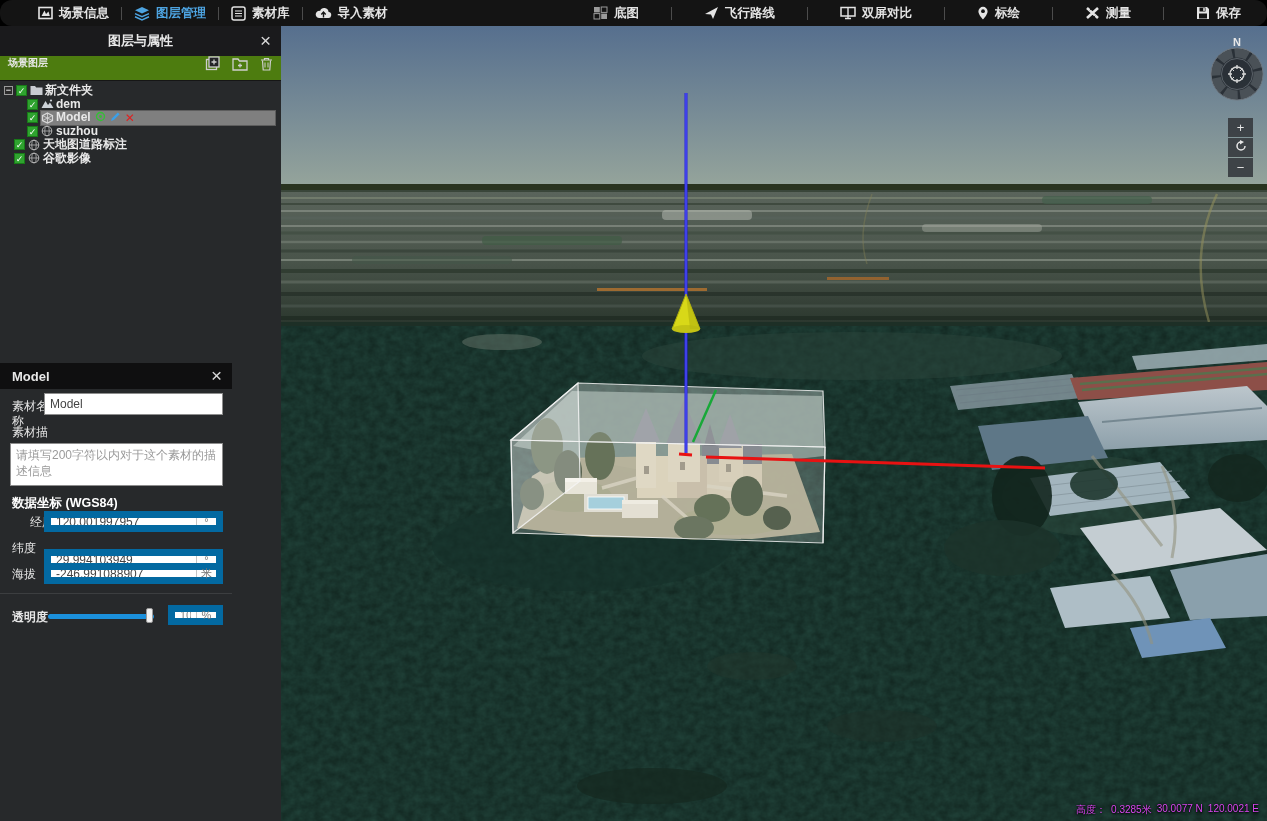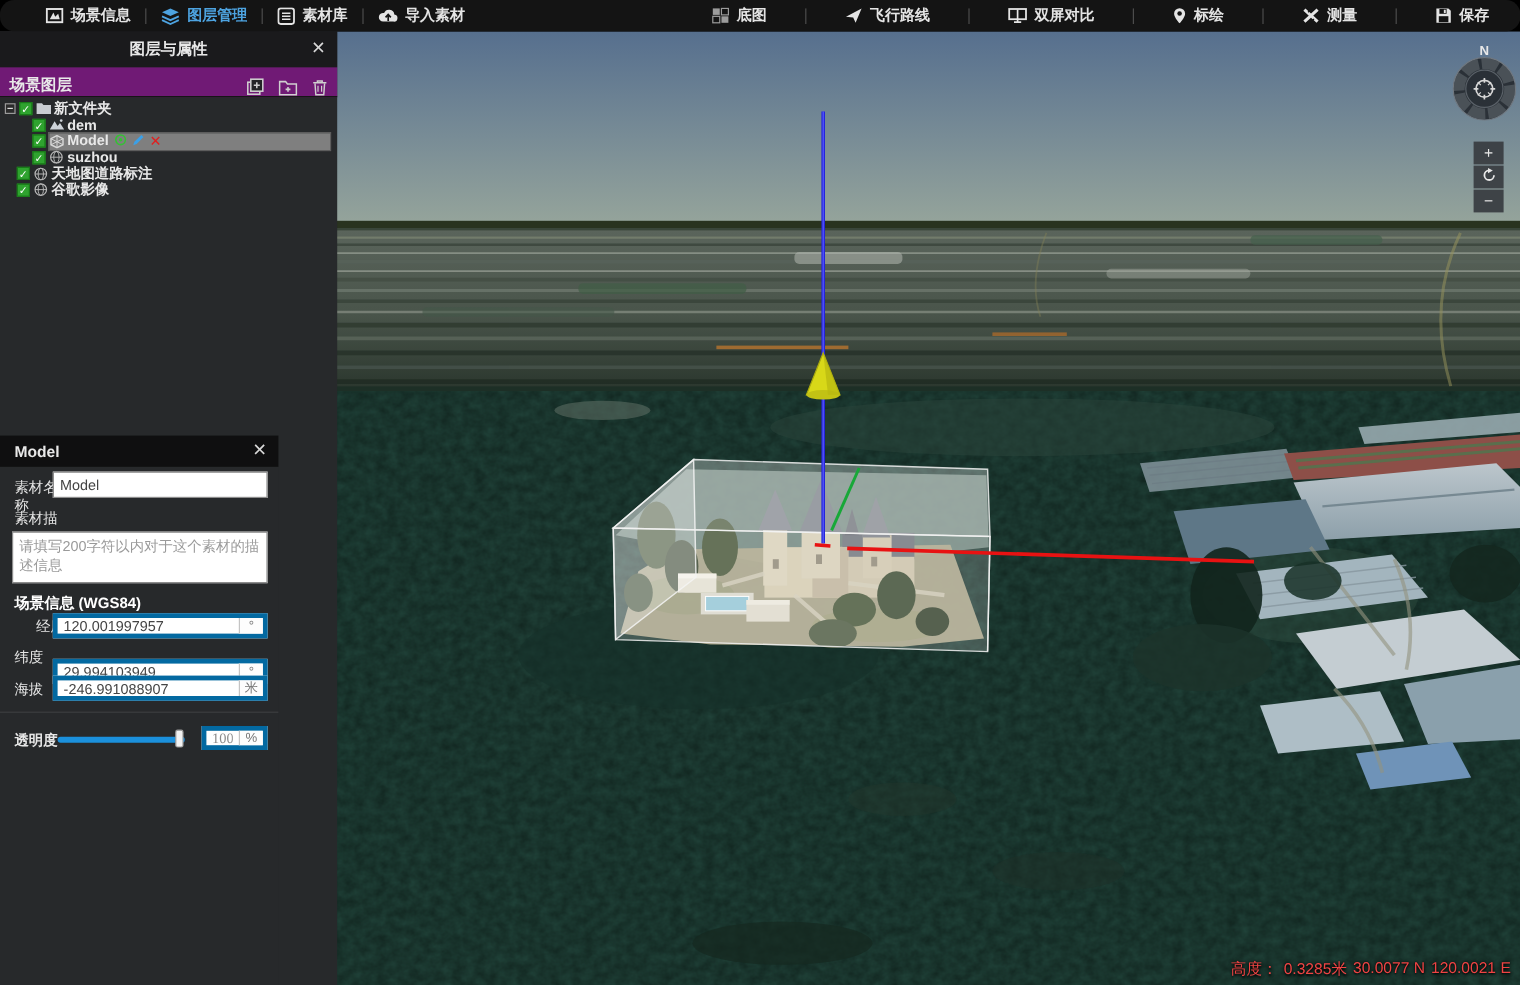--- a/index.html
+++ b/index.html
@@ -20,22 +20,22 @@
   .tb-item.active{color:var(--accent-blue);}
   .tb-item svg{display:block;}
   .tb-sep{width:1px; height:13px; background:#4c4c4c;}
   
   .left-panel{position:absolute; left:0; top:26px; width:281px; height:795px;
     background:#27292b; z-index:20; color:#e8e8e8;}
   .panel-header{height:30px; background:#1a1a1c; display:flex; align-items:center;
     justify-content:center; position:relative; font-size:13px; font-weight:bold;}
   .panel-close{position:absolute; right:10px; top:2px; font-size:19px; color:#d8d8d8;
     cursor:pointer; font-weight:normal; line-height:26px;}
-  .sub-header{height:25px; background:#701a75; border-bottom:1px solid #161616;
-    display:flex; align-items:flex-end; padding:0 8px; font-size:13px; font-weight:bold;}
+  .sub-header{height:25px; background:#4d7c0f; border-bottom:1px solid #161616;
+    display:flex; align-items:flex-start; padding:0 8px; font-size:10px; font-weight:bold;}
   .sub-tools{margin-left:auto; display:flex; gap:12px; align-items:center;}
   .sub-tools svg{display:block; cursor:pointer;}
   
   .tree{padding-top:3px; font-size:12px; font-weight:bold;}
   .tree-row{display:flex; align-items:center; height:13.5px; line-height:13.5px; cursor:pointer;}
   .expand-box{width:9px; height:9px; border:1px solid #9a9a9a; background:#2b2b2b;
     color:#ddd; font-size:9px; line-height:7px; text-align:center; margin-right:3px; flex:0 0 auto;}
   .chk{width:11px; height:11px; background:var(--checkbox-green); border:1px solid #187a18;
     color:#fff; font-size:9px; line-height:10px; text-align:center; margin-right:3px; flex:0 0 auto; cursor:pointer;}
   .tree-ico{width:13px; height:12px; margin-right:2px; flex:0 0 auto;}
@@ -52,42 +52,42 @@
   .p-input{position:absolute; background:#fff; border:1px solid #8d8d8d; color:#444;
     font-size:12px; padding:0 5px; font-family:inherit;}
   .name-label{top:36px; width:40px; line-height:15px;}
   .name-input{top:30px; left:44px; width:179px; height:22px;}
   .desc-label{top:62px; width:44px; height:15px; overflow:hidden; line-height:15px;}
   .desc-area{top:80px; left:10px; width:213px; height:43px; resize:none; line-height:16px; padding-top:3px;}
   .desc-area::placeholder, .p-input::placeholder{color:#9a9a9a;}
   .coords-title{top:132px; font-weight:bold; font-size:12.5px; color:#fff;}
   .field-row-label{width:32px;}
   .input-group{position:absolute; left:44px; width:179px; height:21px; display:flex;
-    background:#fff; border:4px solid #0369a1;}
+    background:#fff; border:7px solid #0369a1;}
   .input-group input{flex:1; min-width:0; border:0; outline:0; font-size:12px; color:#444;
     padding:0 5px; font-family:inherit; background:transparent;}
   .unit{flex:0 0 20px; border-left:1px solid #c4c4c4; color:#777; font-size:11px;
     display:flex; align-items:center; justify-content:center; background:#fdfdfd;}
   .divider{position:absolute; top:230px; left:0; width:232px; border-top:1px solid #3c3e40;}
   .opacity-label{top:246px; font-weight:bold;}
   .slider-track{position:absolute; left:48px; top:251px; width:106px; height:5px;
     border-radius:3px; background:var(--slider-blue); cursor:pointer;}
   .slider-thumb{position:absolute; left:146px; top:245px; width:7px; height:15px;
     background:#f2f2f2; border:1px solid #9a9a9a; border-radius:2px; cursor:grab;}
   .opacity-group{left:168px; top:242px; width:55px; height:20px;}
   .opacity-group input{color:#8a8a8a;font-family:Liberation Serif, serif;}
   
   .scene{position:absolute; left:232px; top:26px; width:1035px; height:795px; overflow:hidden; cursor:default;}
   .scene-svg{position:absolute; left:0; top:0;}
   .compass{position:absolute; left:976px; top:8px; width:58px; height:68px; cursor:pointer;}
   .zoom-ctrl{position:absolute; left:996px; top:92px; width:25px; display:flex;
     flex-direction:column; gap:1px; z-index:5;}
   .zoom-btn{height:19px; background:rgba(58,62,66,.95); color:#e8e8e8; font-size:13px;
     display:flex; align-items:center; justify-content:center; cursor:pointer;}
-  .statusbar{position:absolute; right:8px; bottom:4px; color:#ef4444; font-size:13px;
+  .statusbar{position:absolute; right:8px; bottom:4px; color:#d946ef; font-size:10px;
     text-shadow:0 0 3px #000, 0 1px 2px #000; display:flex; gap:5px; z-index:5;}
 </style>
 </head>
 <body>
 
 <div class="toolbar">
   <div class="tb-group tb-left">
     <div class="tb-item">
       <span>
           <svg width="15" height="14" viewBox="0 0 15 14">
@@ -300,21 +300,21 @@
 
   <div class="props">
     <div class="props-header">
       <span>Model</span>
       <span class="panel-close">×</span>
     </div>
     <span class="p-label name-label">素材名称</span>
     <input class="p-input name-input" value="Model" style="">
     <span class="p-label desc-label">素材描述</span>
     <textarea class="p-input desc-area" placeholder="请填写200字符以内对于这个素材的描述信息" style=""></textarea>
-    <span class="p-label coords-title">场景信息 (WGS84)</span>
+    <span class="p-label coords-title">数据坐标 (WGS84)</span>
 
     <span class="p-label field-row-label" style="top:151px;margin-left:18px;">经度</span>
     <span class="input-group" style="top:148px;">
       <input value="120.001997957" style="">
       <span class="unit">°</span>
     </span>
 
     <span class="p-label field-row-label" style="top:177px;">纬度</span>
     <span class="input-group" style="top:186px;">
       <input value="29.994103949" style="">

